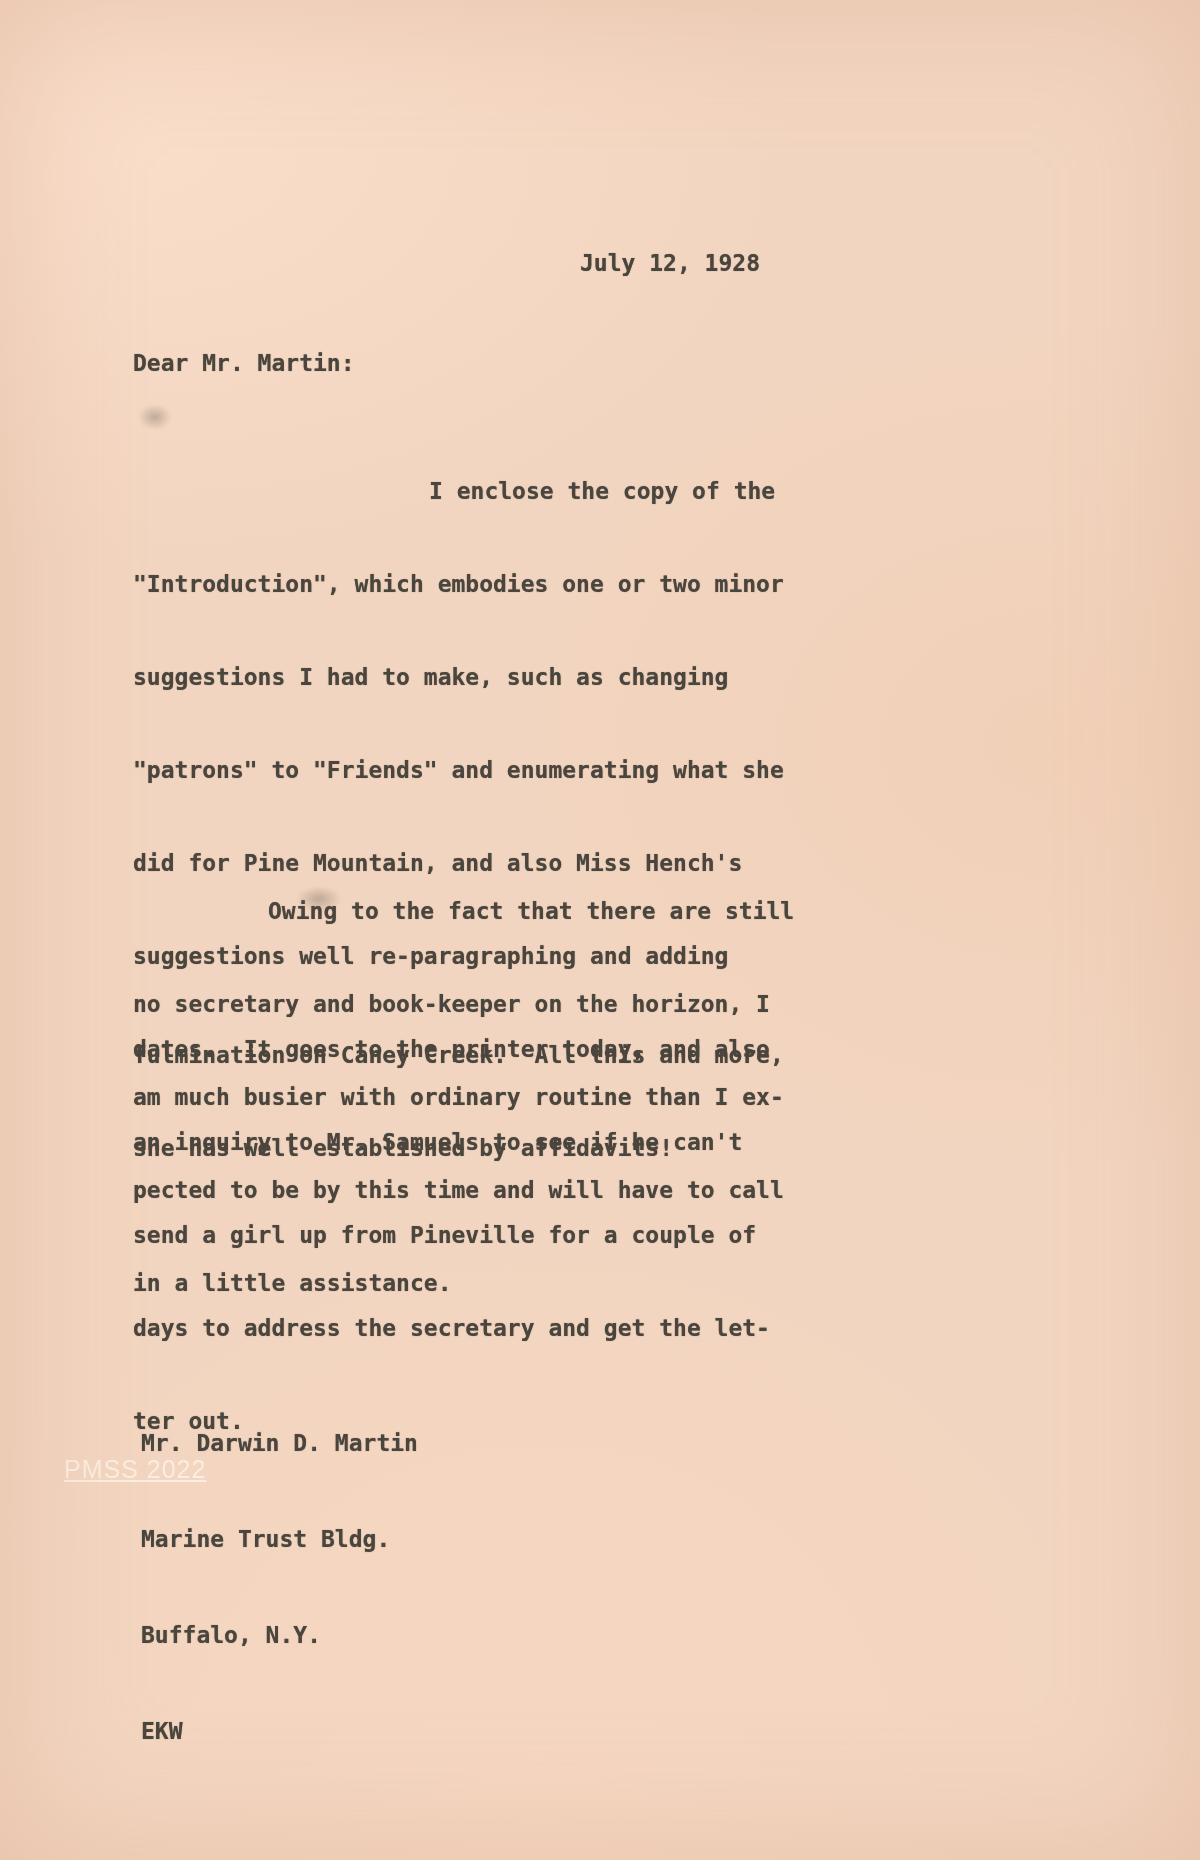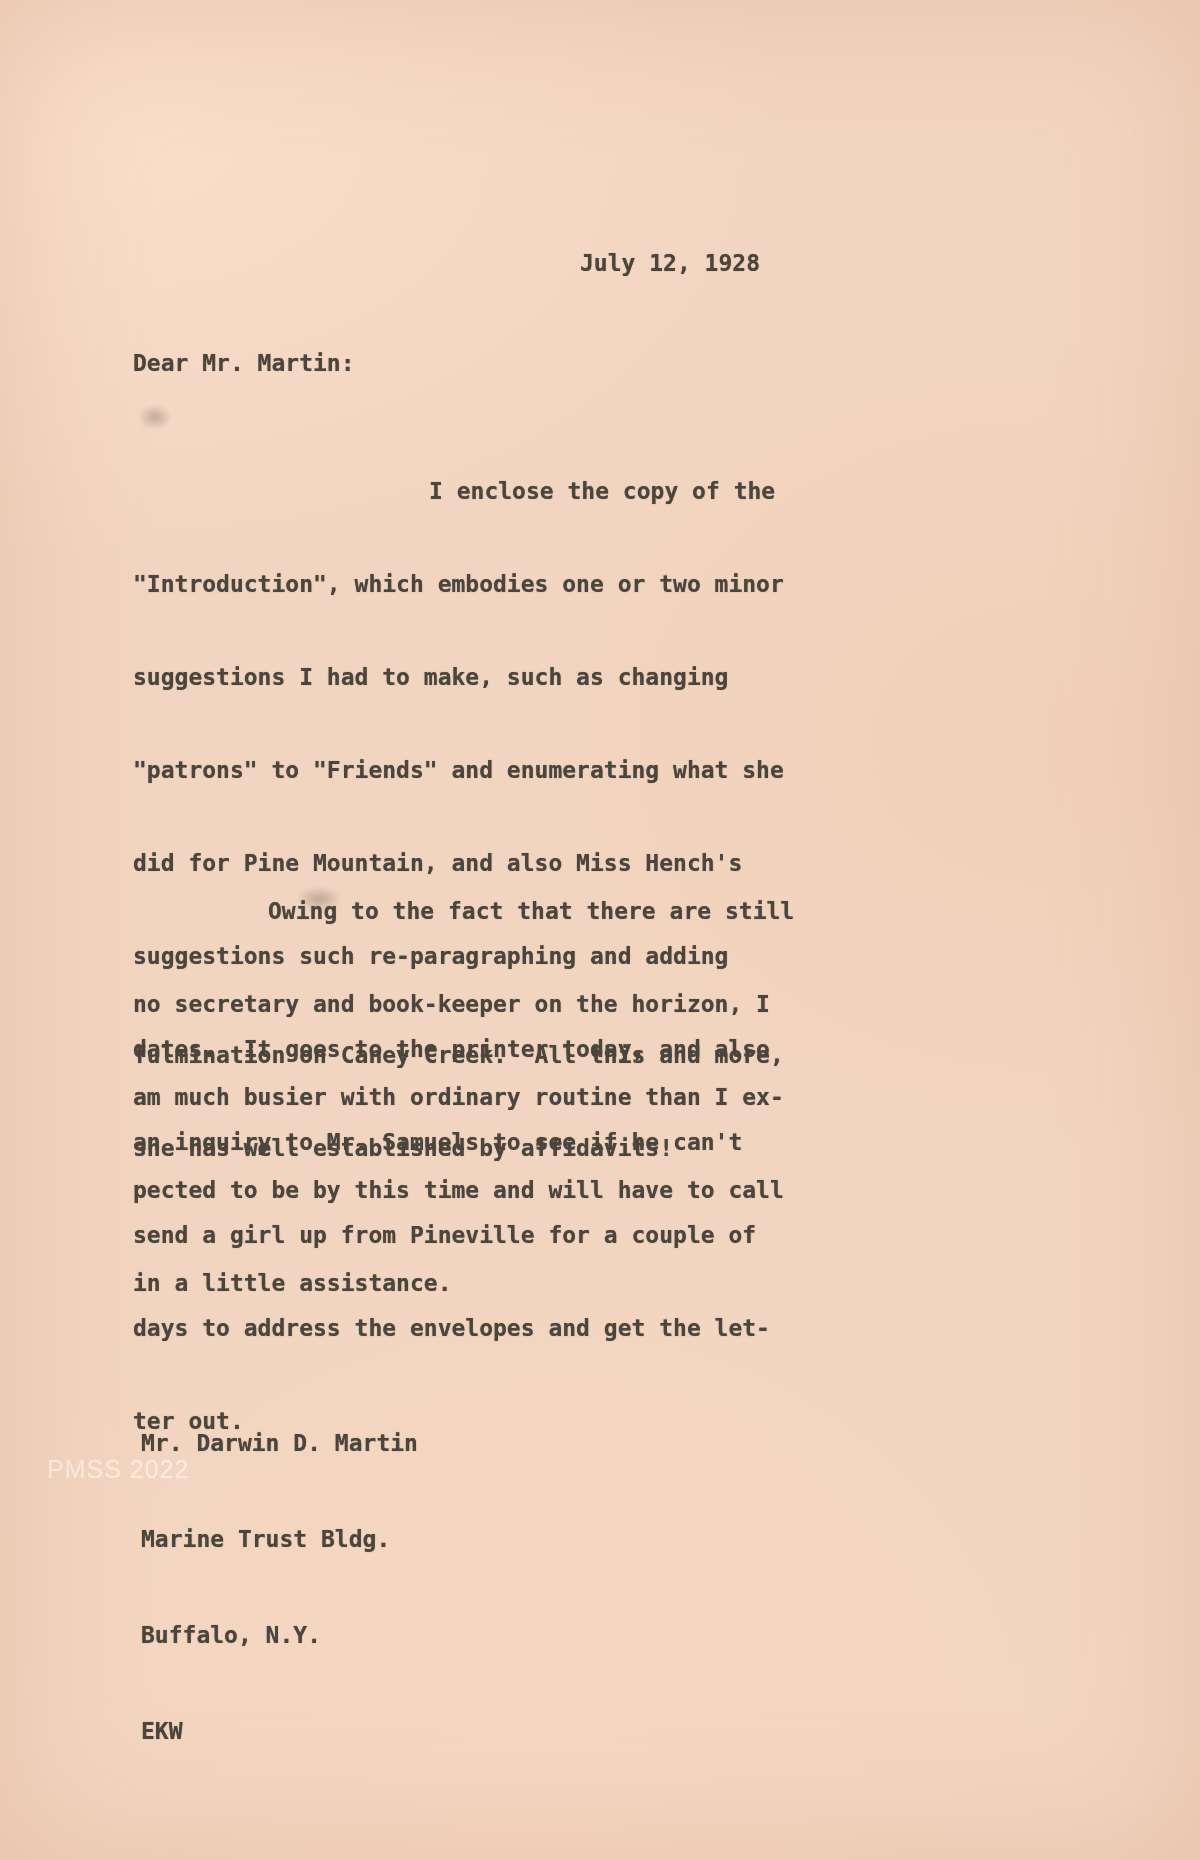--- a/index.html
+++ b/index.html
@@ -65,25 +65,25 @@
   <div class="ink" style="left:580px; top:248px;">July 12, 1928</div>
 
   <div class="ink" style="left:133px; top:348px;">Dear Mr. Martin:</div>
 
   <div class="ink" style="left:133px; top:414px;">
     <div class="line ind-1">I enclose the copy of the</div>
     <div class="line">"Introduction", which embodies one or two minor</div>
     <div class="line">suggestions I had to make, such as changing</div>
     <div class="line">"patrons" to "Friends" and enumerating what she</div>
     <div class="line">did for Pine Mountain, and also Miss Hench's</div>
-    <div class="line">suggestions such re-paragraphing and adding</div>
+    <div class="line">suggestions well re-paragraphing and adding</div>
     <div class="line">dates.  It goes to the printer today, and also</div>
     <div class="line">an inquiry to Mr. Samuels to see if he can't</div>
     <div class="line">send a girl up from Pineville for a couple of</div>
-    <div class="line">days to address the envelopes and get the let-</div>
+    <div class="line">days to address the secretary and get the let-</div>
     <div class="line">ter out.</div>
   </div>
 
   <div class="ink" style="left:133px; top:786px;">
     <div class="line ind-2">Owing to the fact that there are still</div>
     <div class="line">no secretary and book-keeper on the horizon, I</div>
     <div class="line">am much busier with ordinary routine than I ex-</div>
     <div class="line">pected to be by this time and will have to call</div>
     <div class="line">in a little assistance.</div>
   </div>
@@ -97,16 +97,16 @@
   <div class="ink recipient" style="left:133px; top:1364px;margin-left:8px;">
     <div class="line">Mr. Darwin D. Martin</div>
     <div class="line">Marine Trust Bldg.</div>
     <div class="line">Buffalo, N.Y.</div>
     <div class="line">EKW</div>
   </div>
 
   <div class="smudge" style="left:138px; top:404px; width:34px; height:26px;"></div>
   <div class="smudge" style="left:296px; top:886px; width:46px; height:26px;"></div>
 
-  <div class="watermark" style="left:47px; top:1455px;">PMSS 2022</div>
+  <div class="watermark" style="left:64px; top:1455px;text-decoration:underline;">PMSS 2022</div>
 
   <div class="vignette"></div>
 </div>
 
 </body></html>

